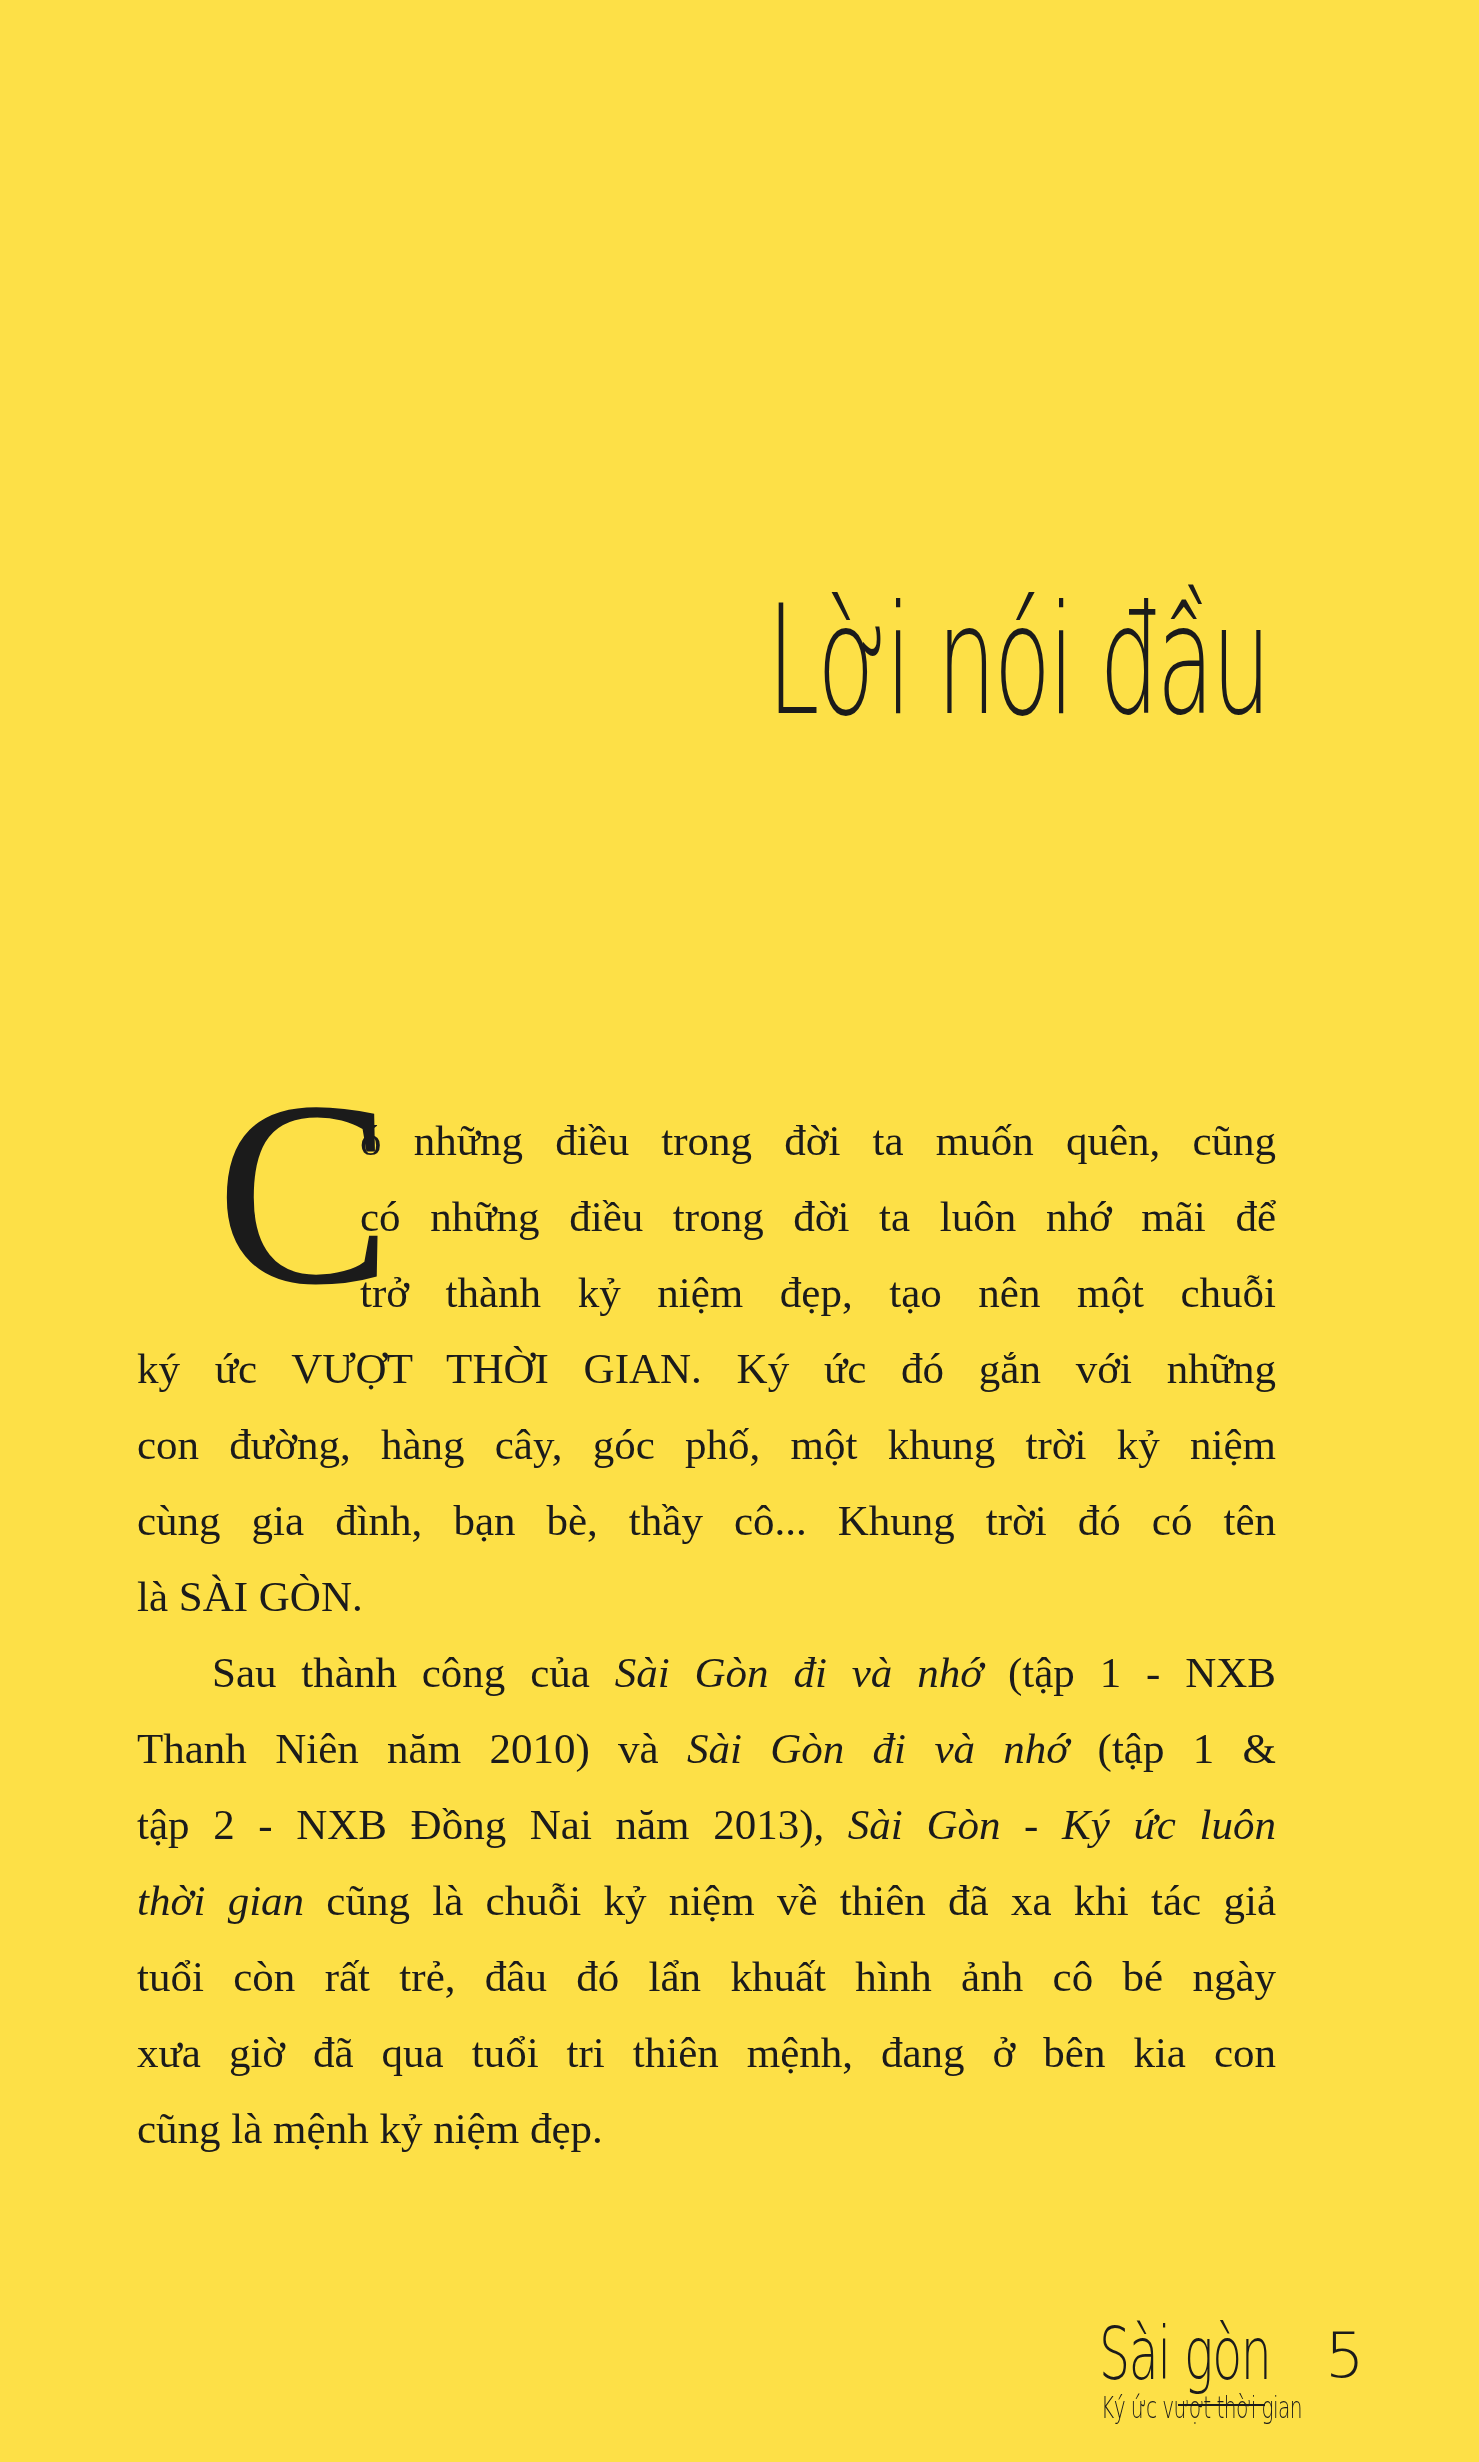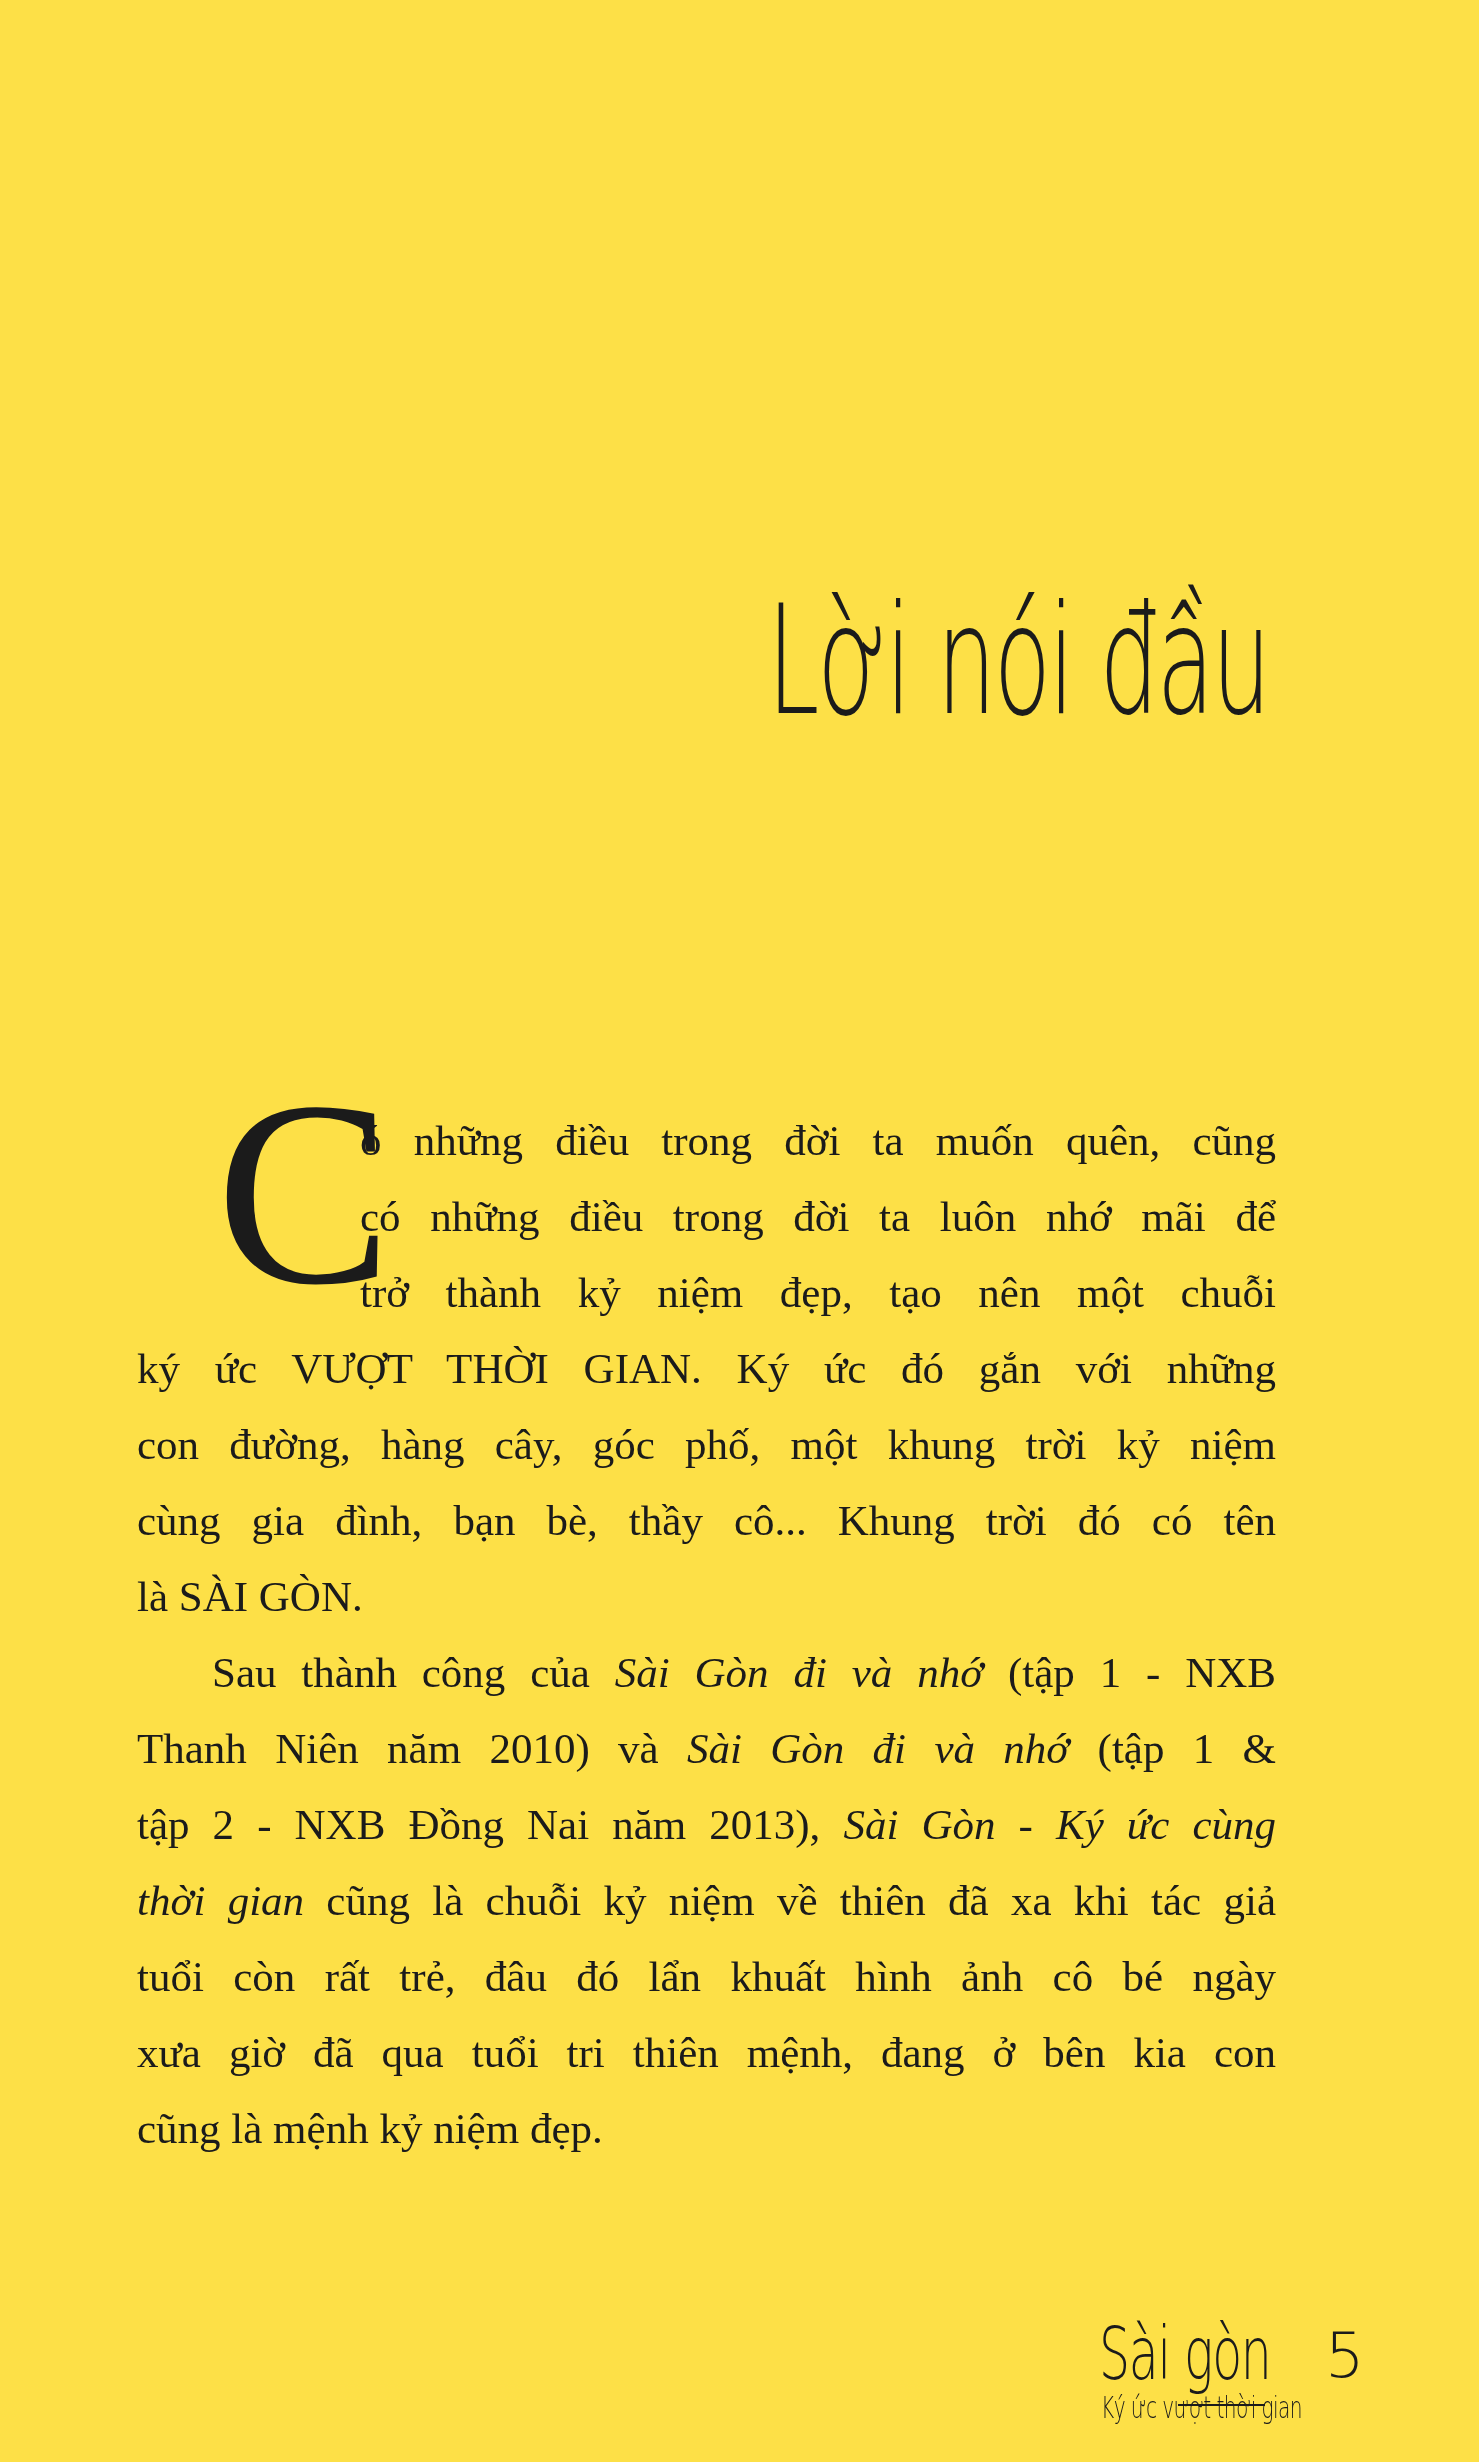--- a/index.html
+++ b/index.html
@@ -126,21 +126,21 @@
 
     <div class="line drop"><span>ó những điều trong đời ta muốn quên, cũng</span><i></i><span></span></div>
     <div class="line drop"><span>có những điều trong đời ta luôn nhớ mãi để</span><i></i><span></span></div>
     <div class="line drop"><span>trở thành kỷ niệm đẹp, tạo nên một chuỗi</span><i></i><span></span></div>
     <div class="line"><span>ký ức VƯỢT THỜI GIAN. Ký ức đó gắn với những</span><i></i><span></span></div>
     <div class="line"><span>con đường, hàng cây, góc phố, một khung trời kỷ niệm</span><i></i><span></span></div>
     <div class="line"><span>cùng gia đình, bạn bè, thầy cô... Khung trời đó có tên</span><i></i><span></span></div>
     <div class="line lastline"><span>là SÀI GÒN.</span><i></i><span></span></div>
     <div class="line indent"><span>Sau thành công của </span><i>Sài Gòn đi và nhớ</i><span> (tập 1 - NXB</span></div>
     <div class="line"><span>Thanh Niên năm 2010) và </span><i>Sài Gòn đi và nhớ</i><span> (tập 1 &amp;</span></div>
-    <div class="line"><span>tập 2 - NXB Đồng Nai năm 2013), </span><i>Sài Gòn - Ký ức cùng</i><span></span></div>
+    <div class="line"><span>tập 2 - NXB Đồng Nai năm 2013), </span><i>Sài Gòn - Ký ức luôn</i><span></span></div>
     <div class="line"><span></span><i>thời gian</i><span> cũng là chuỗi kỷ niệm về thiên đã xa khi tác giả</span></div>
     <div class="line"><span>tuổi còn rất trẻ, đâu đó lẩn khuất hình ảnh cô bé ngày</span><i></i><span></span></div>
     <div class="line"><span>xưa giờ đã qua tuổi tri thiên mệnh, đang ở bên kia con</span><i></i><span></span></div>
     <div class="line lastline"><span>cũng là mệnh kỷ niệm đẹp.</span><i></i><span></span></div>
   </div>
 
   <div class="footer">
     <div class="logo-text">Sài gòn</div>
     <div class="logo-tagline">Ký ức vượt thời gian</div>
     <div class="logo-strike"></div>

